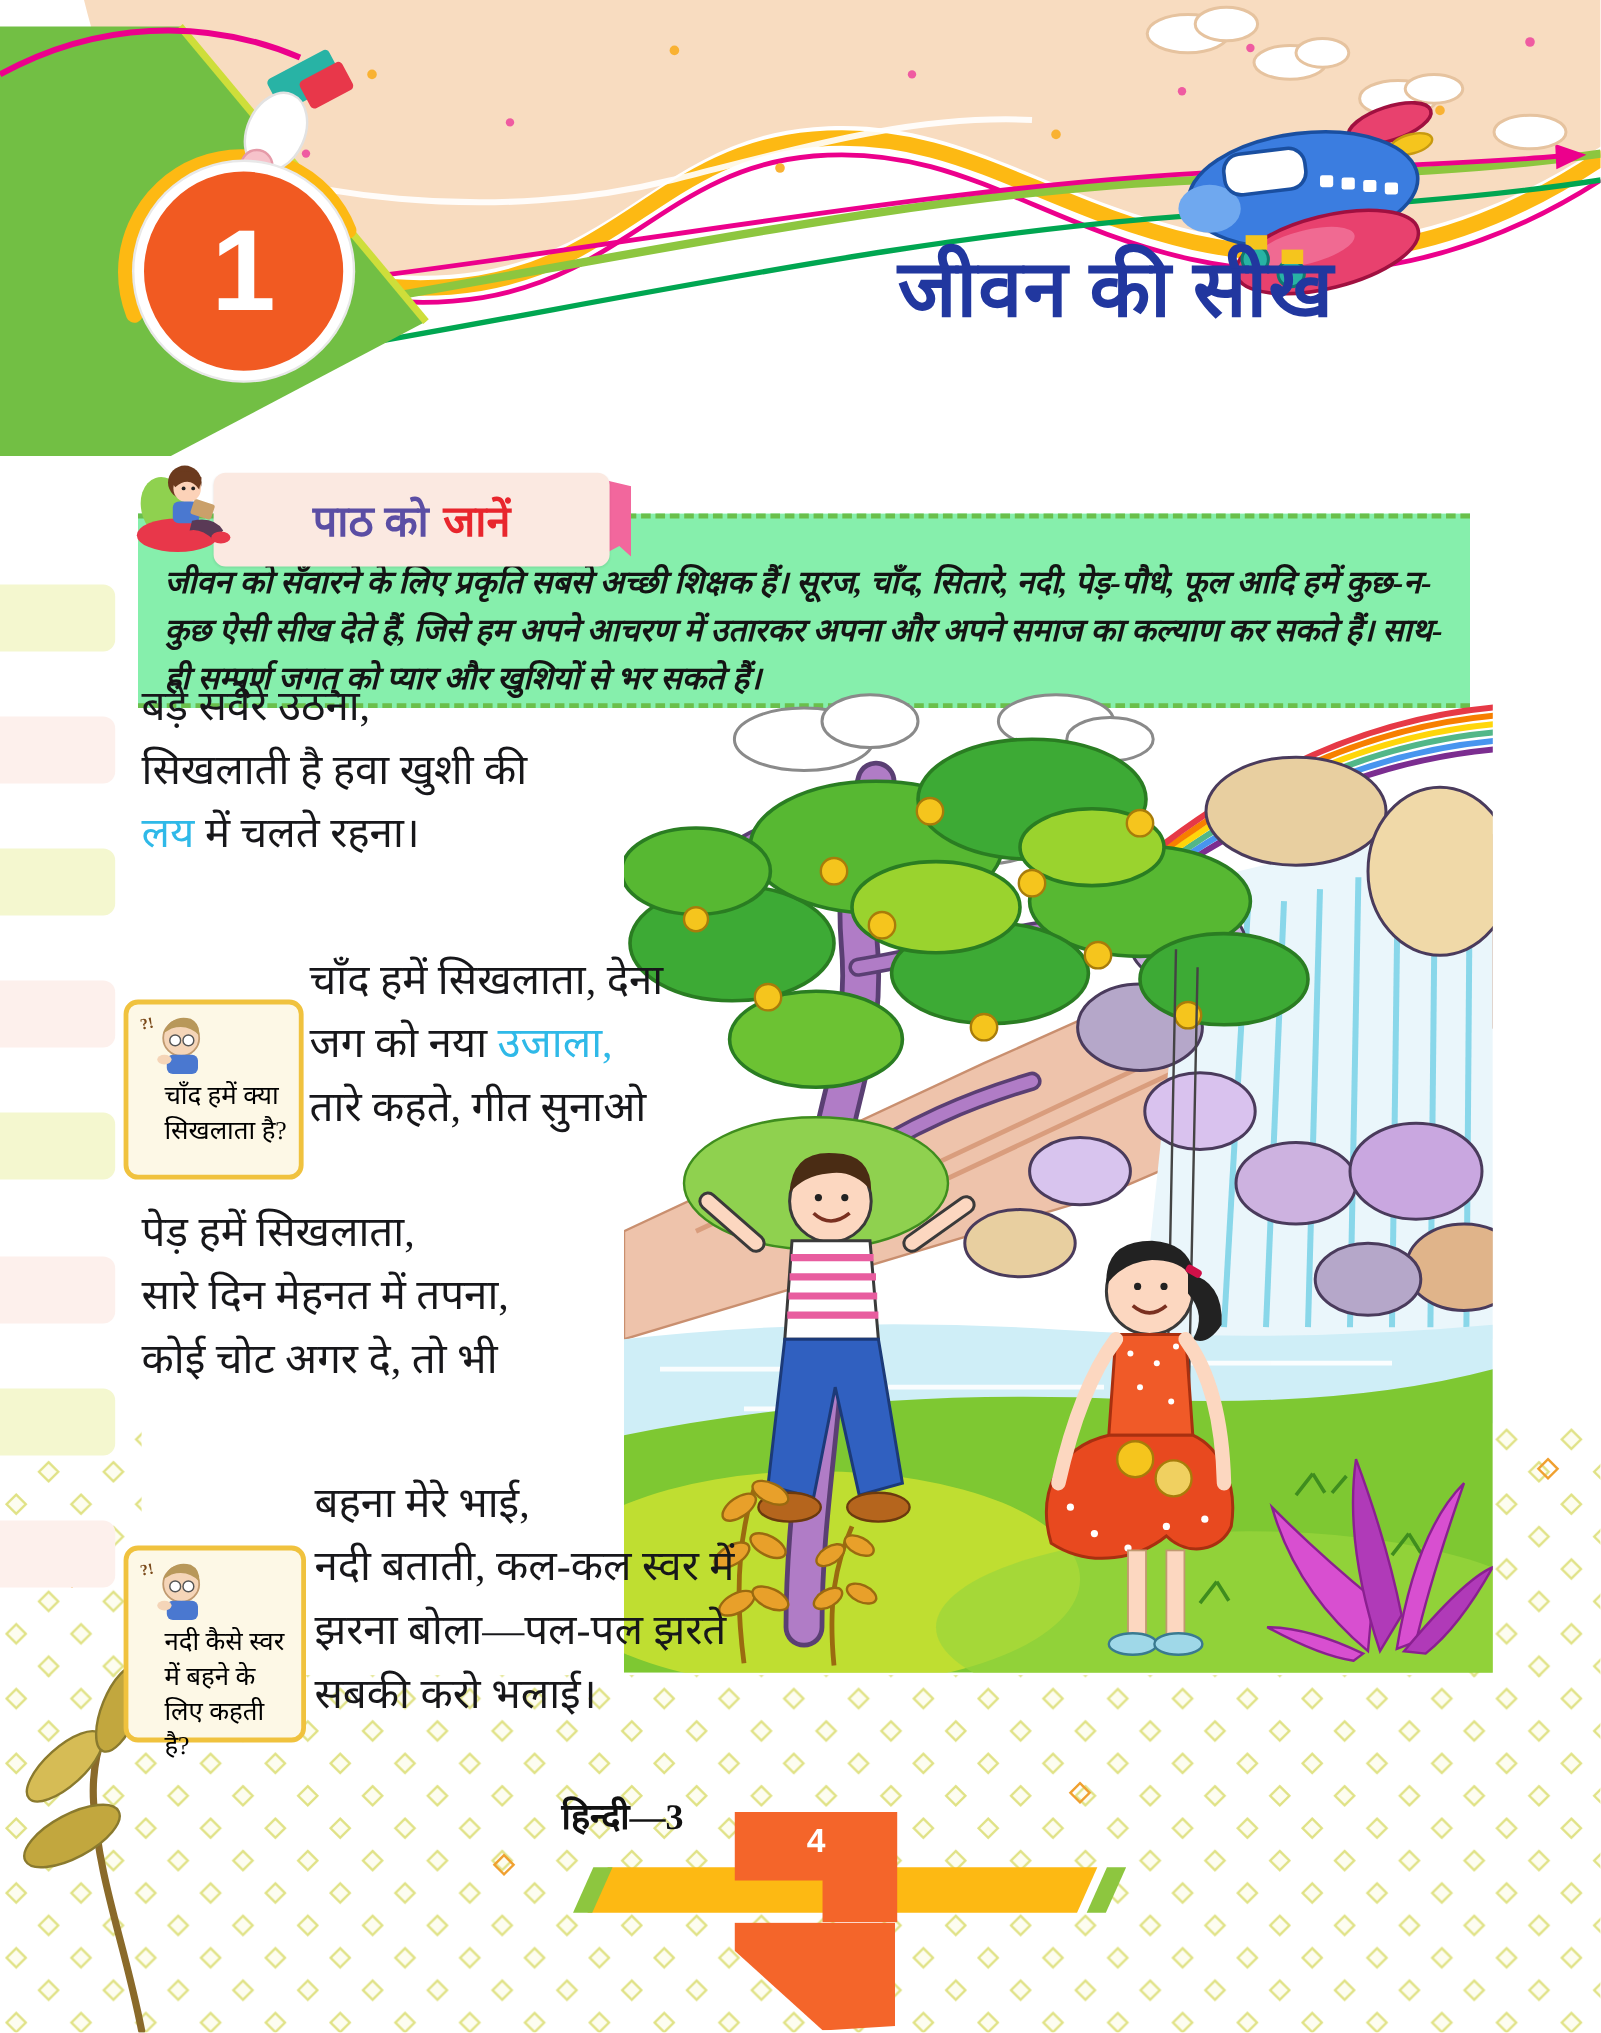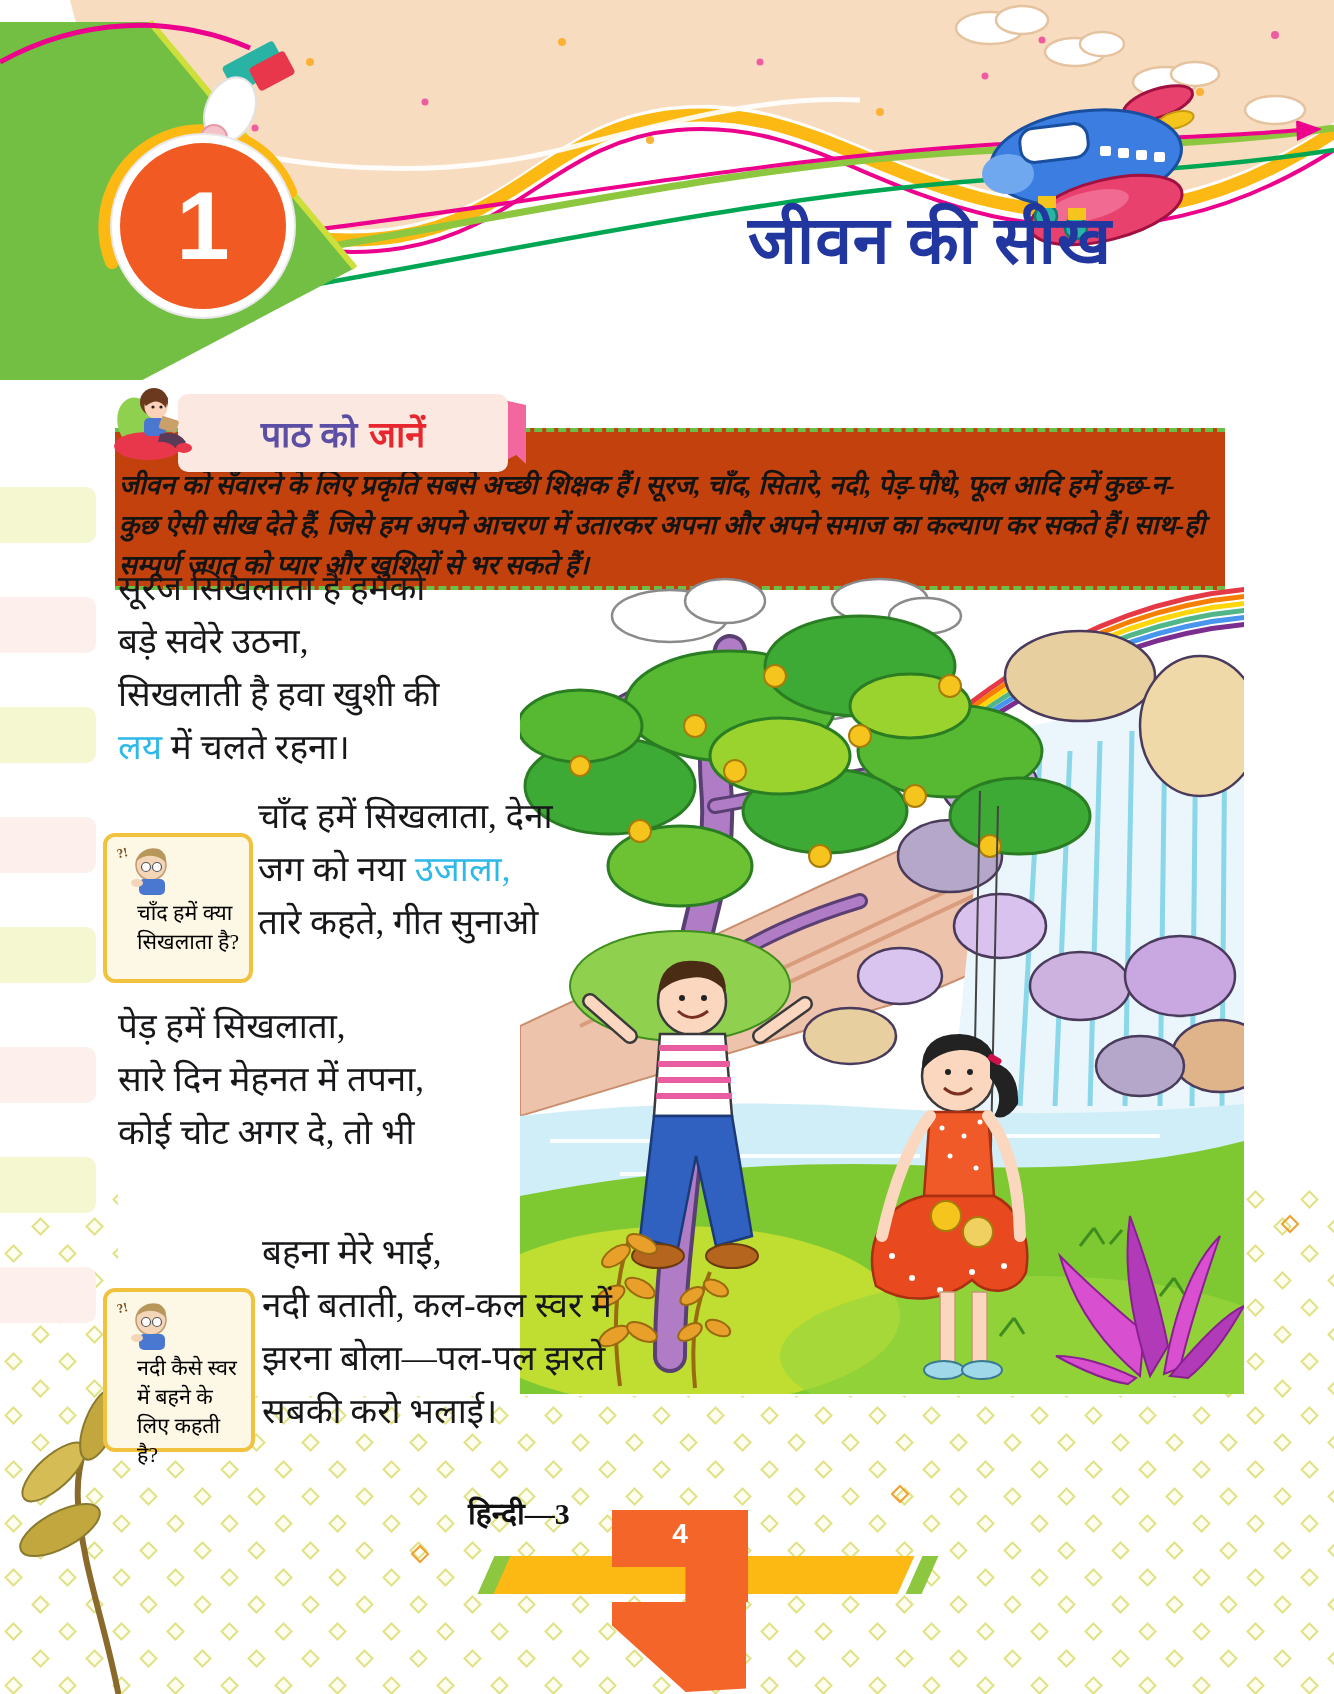--- a/index.html
+++ b/index.html
@@ -12,23 +12,23 @@
   #header-art{left:0;top:0;z-index:1;}
   #chapter-circle{left:112px;top:135px;width:166px;height:166px;border-radius:50%;
       background:#f15a22;border:8px solid #ffffff;box-shadow:0 0 0 2px #e8e8e8;
       display:flex;align-items:center;justify-content:center;z-index:3;}
   #chapter-circle .num{color:#fff;font-family:"Liberation Sans",sans-serif;
       font-size:96px;font-weight:bold;line-height:1;}
   #page-title{left:600px;top:192px;width:660px;text-align:center;color:#21379f;
       font-size:66px;font-weight:bold;z-index:3;letter-spacing:1px;}
 
   
-  #intro-box{left:115px;top:428px;width:1110px;height:162px;background:#c2410c;
+  #intro-box{left:115px;top:428px;width:1110px;height:162px;background:#86efac;
       border-top:4px dashed #6abf4b;border-bottom:4px dashed #6abf4b;z-index:2;
-      box-sizing:border-box;padding:34px 14px 0 4px;}
+      box-sizing:border-box;padding:34px 14px 0 22px;}
   #intro-box .txt{font-size:26.5px;font-weight:bold;font-style:italic;color:#141414;
       line-height:1.5;}
   #lesson-banner{left:178px;top:394px;width:330px;height:78px;background:#fbe9e1;
       border-radius:10px;z-index:4;display:flex;align-items:center;justify-content:center;
       box-shadow:0 1px 2px rgba(0,0,0,.08);}
   #lesson-banner .p1{color:#5b4ea4;font-size:36px;font-weight:bold;}
   #lesson-banner .p2{color:#e8262d;font-size:36px;font-weight:bold;margin-left:12px;}
   #banner-ribbon{left:504px;top:400px;width:22px;height:64px;background:#f2679d;z-index:3;
       clip-path:polygon(0 0,100% 8%,100% 100%,55% 86%,0 96%);}
   #reading-boy{left:108px;top:378px;z-index:5;}
@@ -174,21 +174,20 @@
     <path d="M34,22 Q44,8 60,20 L58,30 Q50,18 38,28 Z" fill="#6b3a1e"></path>
     <circle cx="45" cy="29" r="1.6" fill="#222"></circle>
       <circle cx="53" cy="29" r="1.6" fill="#222"></circle>
     <rect x="36" y="40" width="22" height="18" rx="5" fill="#4a78d0"></rect>
     <rect x="52" y="40" width="18" height="13" rx="2" fill="#caa06a" transform="rotate(18 61 46)"></rect>
     <path d="M52,56 Q70,52 78,64 L70,72 Q60,62 50,64 Z" fill="#5a3a56"></path>
     <ellipse cx="76" cy="70" rx="8" ry="5" fill="#e8374a"></ellipse>
   </svg>
 
   <div class="abs stanza" style="left:118px;top:562px">
-    <span>सूरज सिखलाता है हमको</span>
     <span>बड़े सवेरे उठना,</span>
     <span>सिखलाती है हवा खुशी की</span>
     <span><i class="hl" style="font-style:normal">लय</i><i style="font-style:normal"> में चलते रहना।</i></span>
   </div>
 
   <div class="abs stanza" style="left:258px;top:790px">
     <span>चाँद हमें सिखलाता, देना</span>
     <span><i style="font-style:normal">जग को नया </i><i class="hl" style="font-style:normal">उजाला,</i></span>
     <span>तारे कहते, गीत सुनाओ</span>
   </div>

